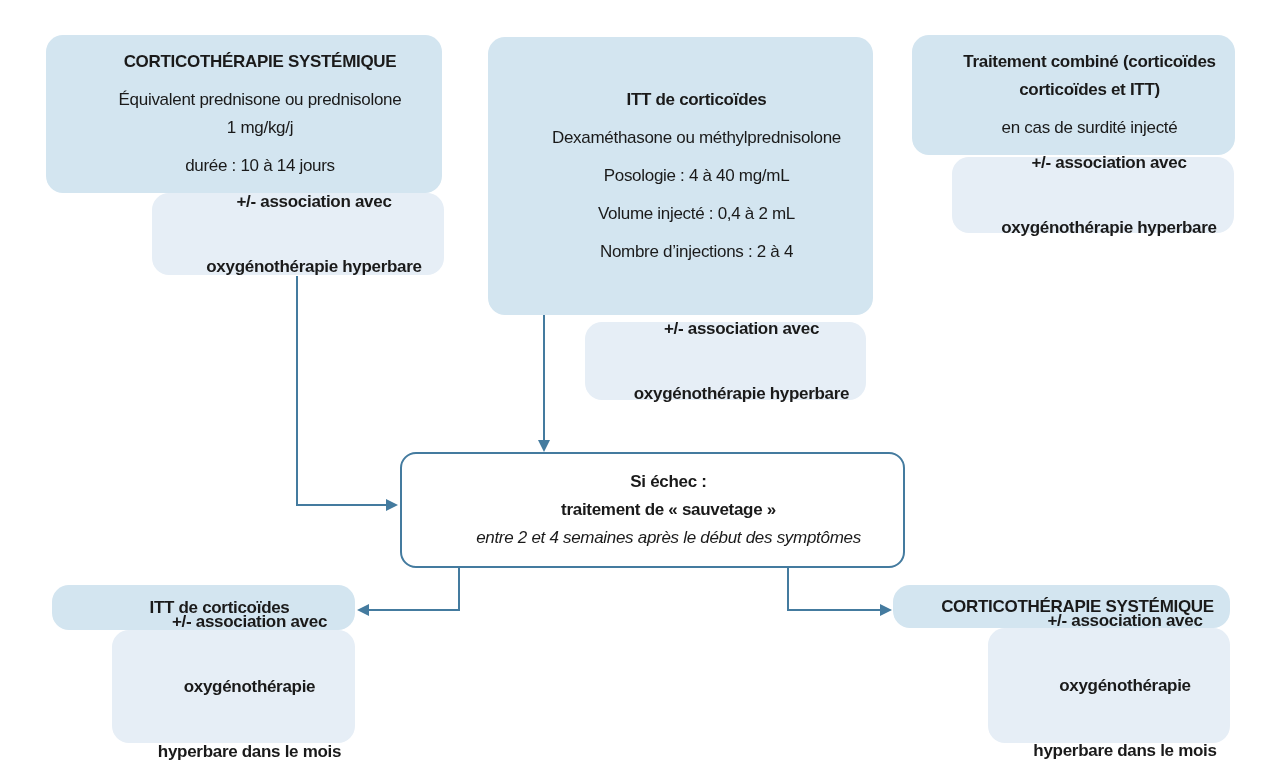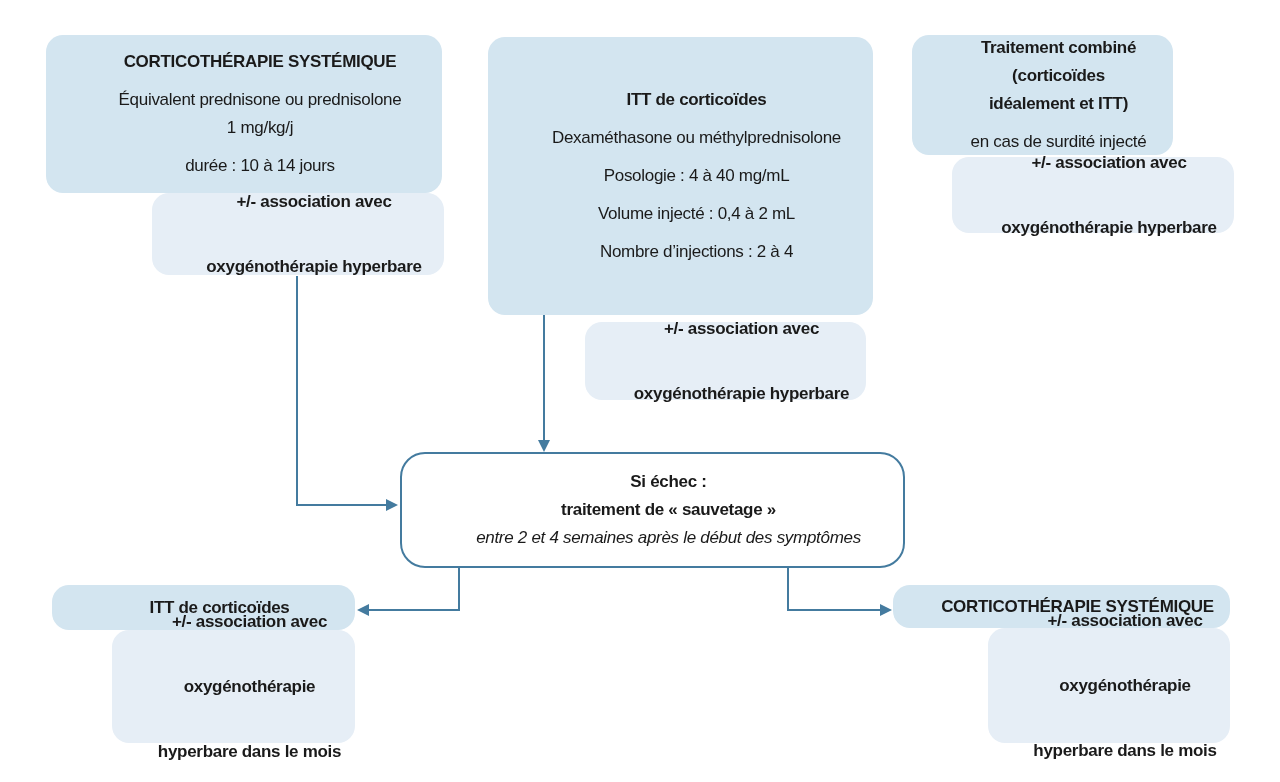--- a/index.html
+++ b/index.html
@@ -32,21 +32,21 @@
     letter-spacing:-0.3px;
     padding-left:32px;
   }
   .card.main{background:var(--box-fill);}
   .card.addon{background:var(--addon-fill);font-weight:bold;gap:37px;}
   .card .title{font-weight:bold;}
   .card .item{margin-top:10px;text-align:center;}
   .rescue-card{
     background:#ffffff;
     border:2.5px solid var(--outline);
-    border-radius:25px;
+    border-radius:16px;
   }
   .rescue-card .bold-line{font-weight:bold;}
   .rescue-card .italic-line{font-style:italic;}
   #connectors{position:absolute;left:0;top:0;width:1280px;height:782px;}
   #connectors polyline{fill:none;stroke:var(--outline);stroke-width:2;}
   #connectors polygon{fill:var(--outline);stroke:none;}
 </style>
 </head>
 <body>
 
@@ -89,24 +89,24 @@
     <div class="item">Dexaméthasone ou méthylprednisolone</div>
     <div class="item">Posologie : 4 à 40 mg/mL</div>
     <div class="item">Volume injecté : 0,4 à 2 mL</div>
     <div class="item">Nombre d’injections : 2 à 4</div>
   </div>
   <div class="card addon" style="left:585px;top:322px;width:281px;height:78px;">
     <div>+/- association avec</div>
     <div>oxygénothérapie hyperbare</div>
   </div>
 
-  <div class="card main" style="left:912px;top:35px;width:261px;height:120px;">
+  <div class="card main" style="left:912px;top:35px;width:323px;height:120px;">
     <div class="title">
       <div>Traitement combiné (corticoïdes</div>
-      <div>idéalement et ITT)</div>
+      <div>corticoïdes et ITT)</div>
     </div>
     <div class="item">en cas de surdité injecté</div>
   </div>
   <div class="card addon" style="left:952px;top:157px;width:282px;height:76px;">
     <div>+/- association avec</div>
     <div>oxygénothérapie hyperbare</div>
   </div>
 
   <div class="card rescue-card" style="left:400px;top:452px;width:505px;height:116px;">
     <div class="bold-line">Si échec :</div>

